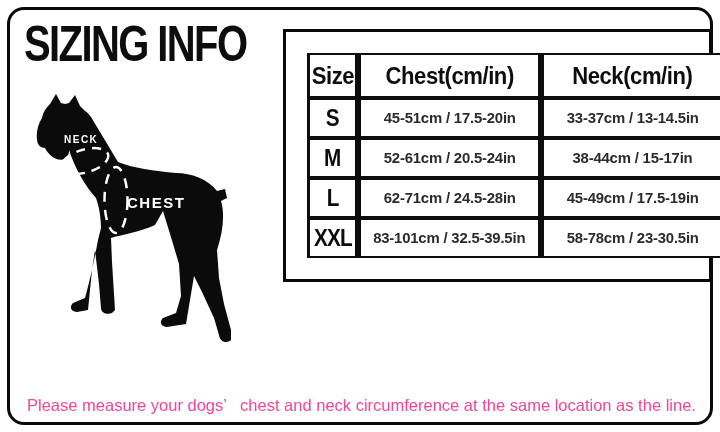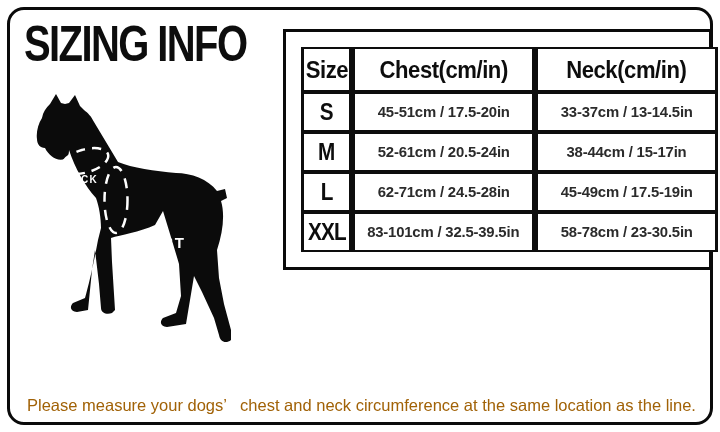--- a/index.html
+++ b/index.html
@@ -35,31 +35,30 @@
     left: 28px; top: 92px; width: 215px; height: 265px;
   }
   .diagram svg { position: absolute; left: 0; top: 0; }
   .diagram-label {
     position: absolute;
     color: #ffffff;
     font-weight: bold;
     letter-spacing: 1.5px;
     line-height: 1;
     white-space: nowrap;
-    margin-top: 40px;
   }
   .neck-label  { left: 36px;  top: 43px;  font-size: 10px; }
   .chest-label { left: 99px;  top: 103px; font-size: 15px; }
   
   .tablewrap {
     position: absolute;
     left: 283px; top: 29px; width: 429px;
     border: 3px solid #0a0a0a;
     background: #ffffff;
-    padding: 15px;
+    padding: 21px;
   }
   table.sizes {
     width: 100%;
     border-collapse: separate;
     border-spacing: 0;
     table-layout: fixed;
   }
   table.sizes th, table.sizes td {
     border: 2px solid #0d0d0d;
     border-left-width: 3px; border-right-width: 3px;
@@ -89,21 +88,21 @@
     display: inline-block;
     font-size: 15.5px; font-weight: bold; color: #2b2b2b;
     letter-spacing: -0.2px;
     transform: scaleX(0.96); transform-origin: center;
   }
   
   .footer-note {
     position: absolute;
     left: 27px; top: 396px;
     font-size: 16.5px;
-    color: #a16207;
+    color: #ec4899;
     white-space: pre;
     letter-spacing: 0px;
   }
 </style>
 </head>
 <body>
 
 <div class="page">
   <div class="frame"></div>
 

